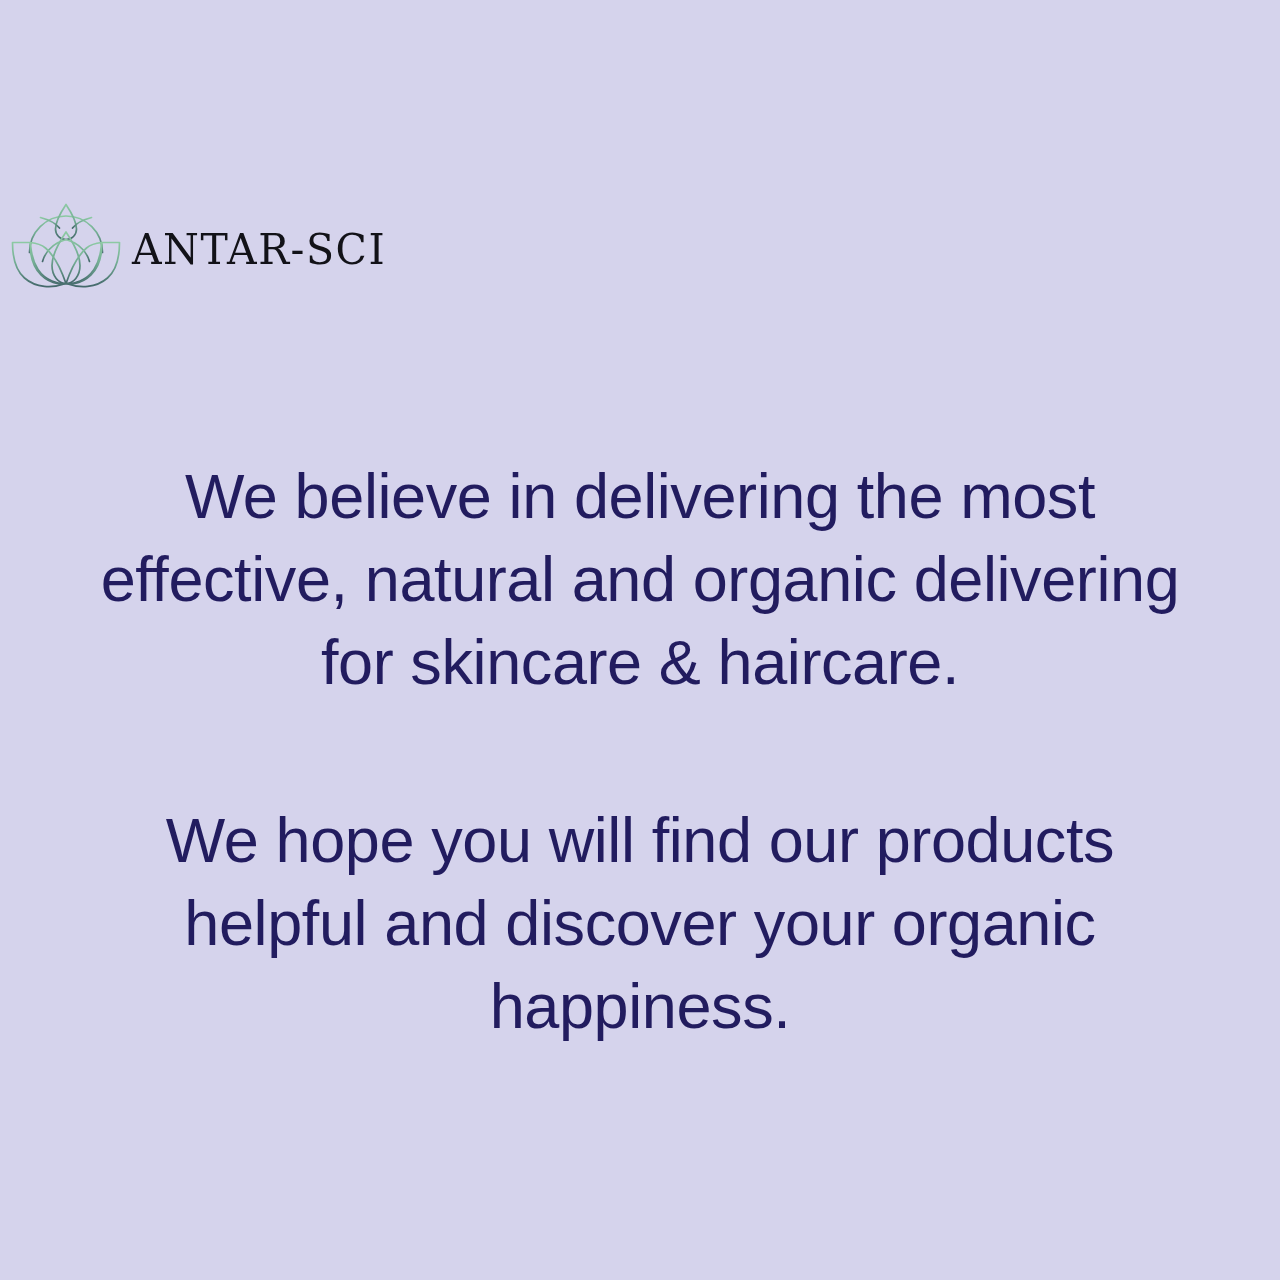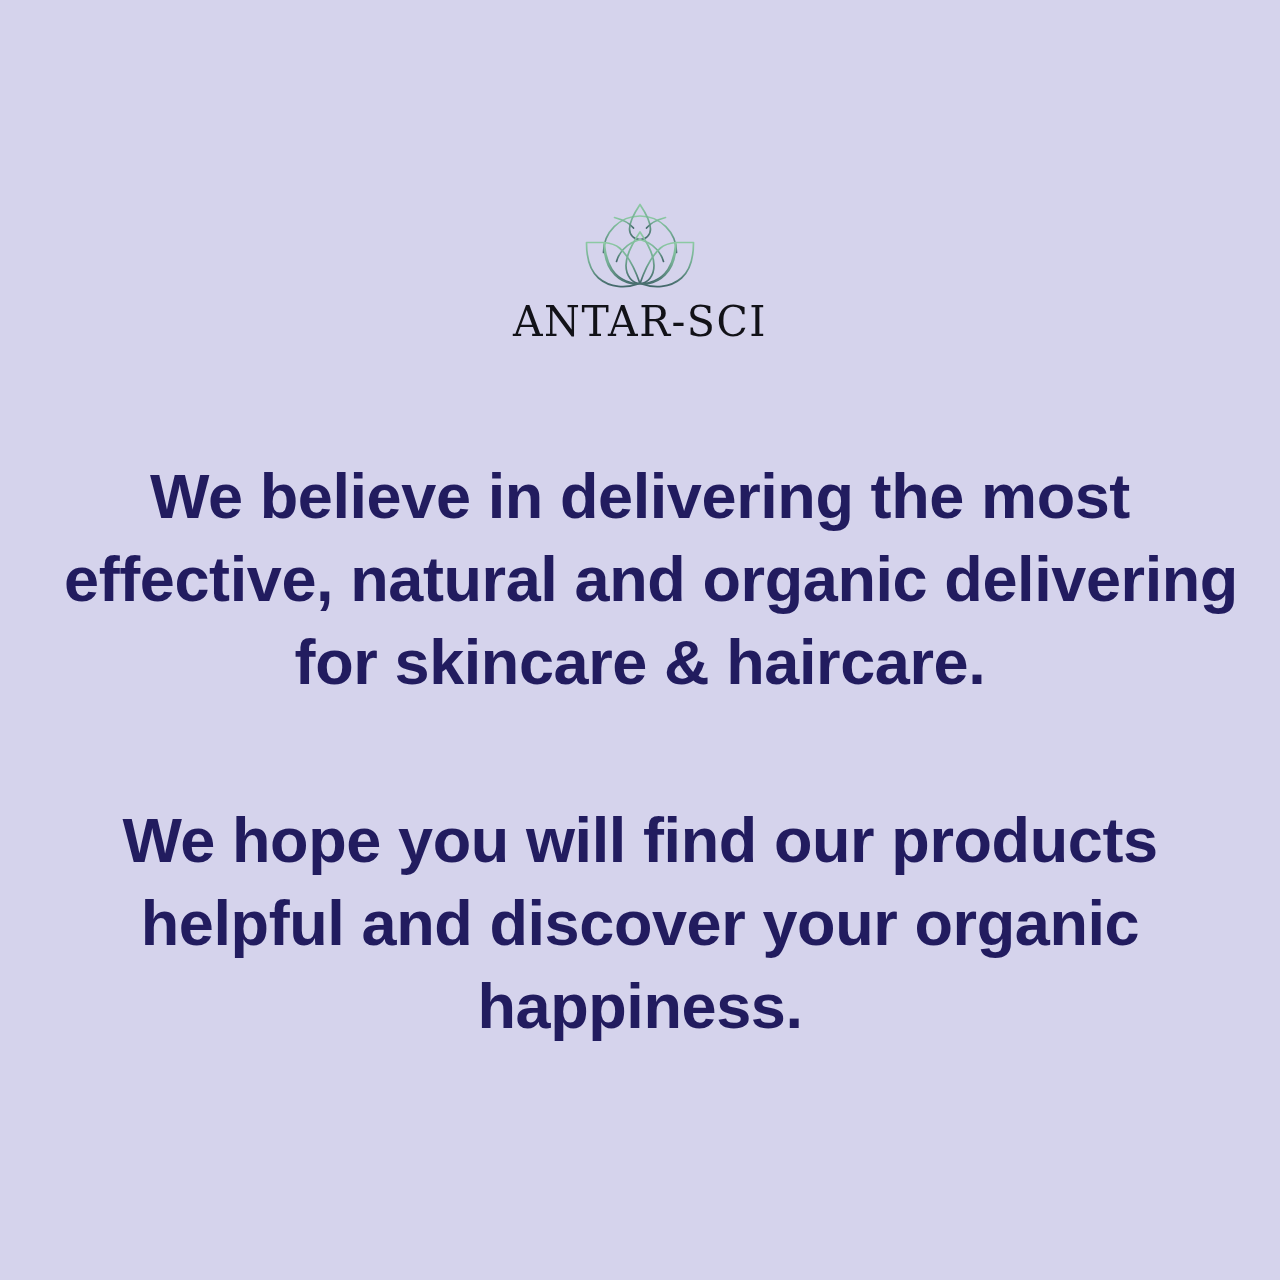--- a/index.html
+++ b/index.html
@@ -26,21 +26,21 @@
     align-items: center;
   }
 
   
   .brand-lockup {
     position: absolute;
     top: 196px;
     left: 0;
     right: 0;
     display: flex;
-    flex-direction: column;
+    flex-direction: row;
     align-items: center;
   }
 
   .brand-mark {
     width: 132px;
     height: 96px;
     display: block;
   }
 
   .brand-wordmark {
@@ -57,21 +57,21 @@
 
   
   .statement {
     position: absolute;
     top: 455px;
     left: 64px;
     width: 1152px;
     text-align: center;
     color: #221C5F;
     font-family: "Liberation Sans", sans-serif;
-    font-weight: 700;
+    font-weight: 400;
     font-size: 63px;
     line-height: 83px;
     letter-spacing: -0.4px;
   }
 
   .statement-paragraph {
     margin: 0;
   }
 
   .statement-paragraph + .statement-paragraph {

